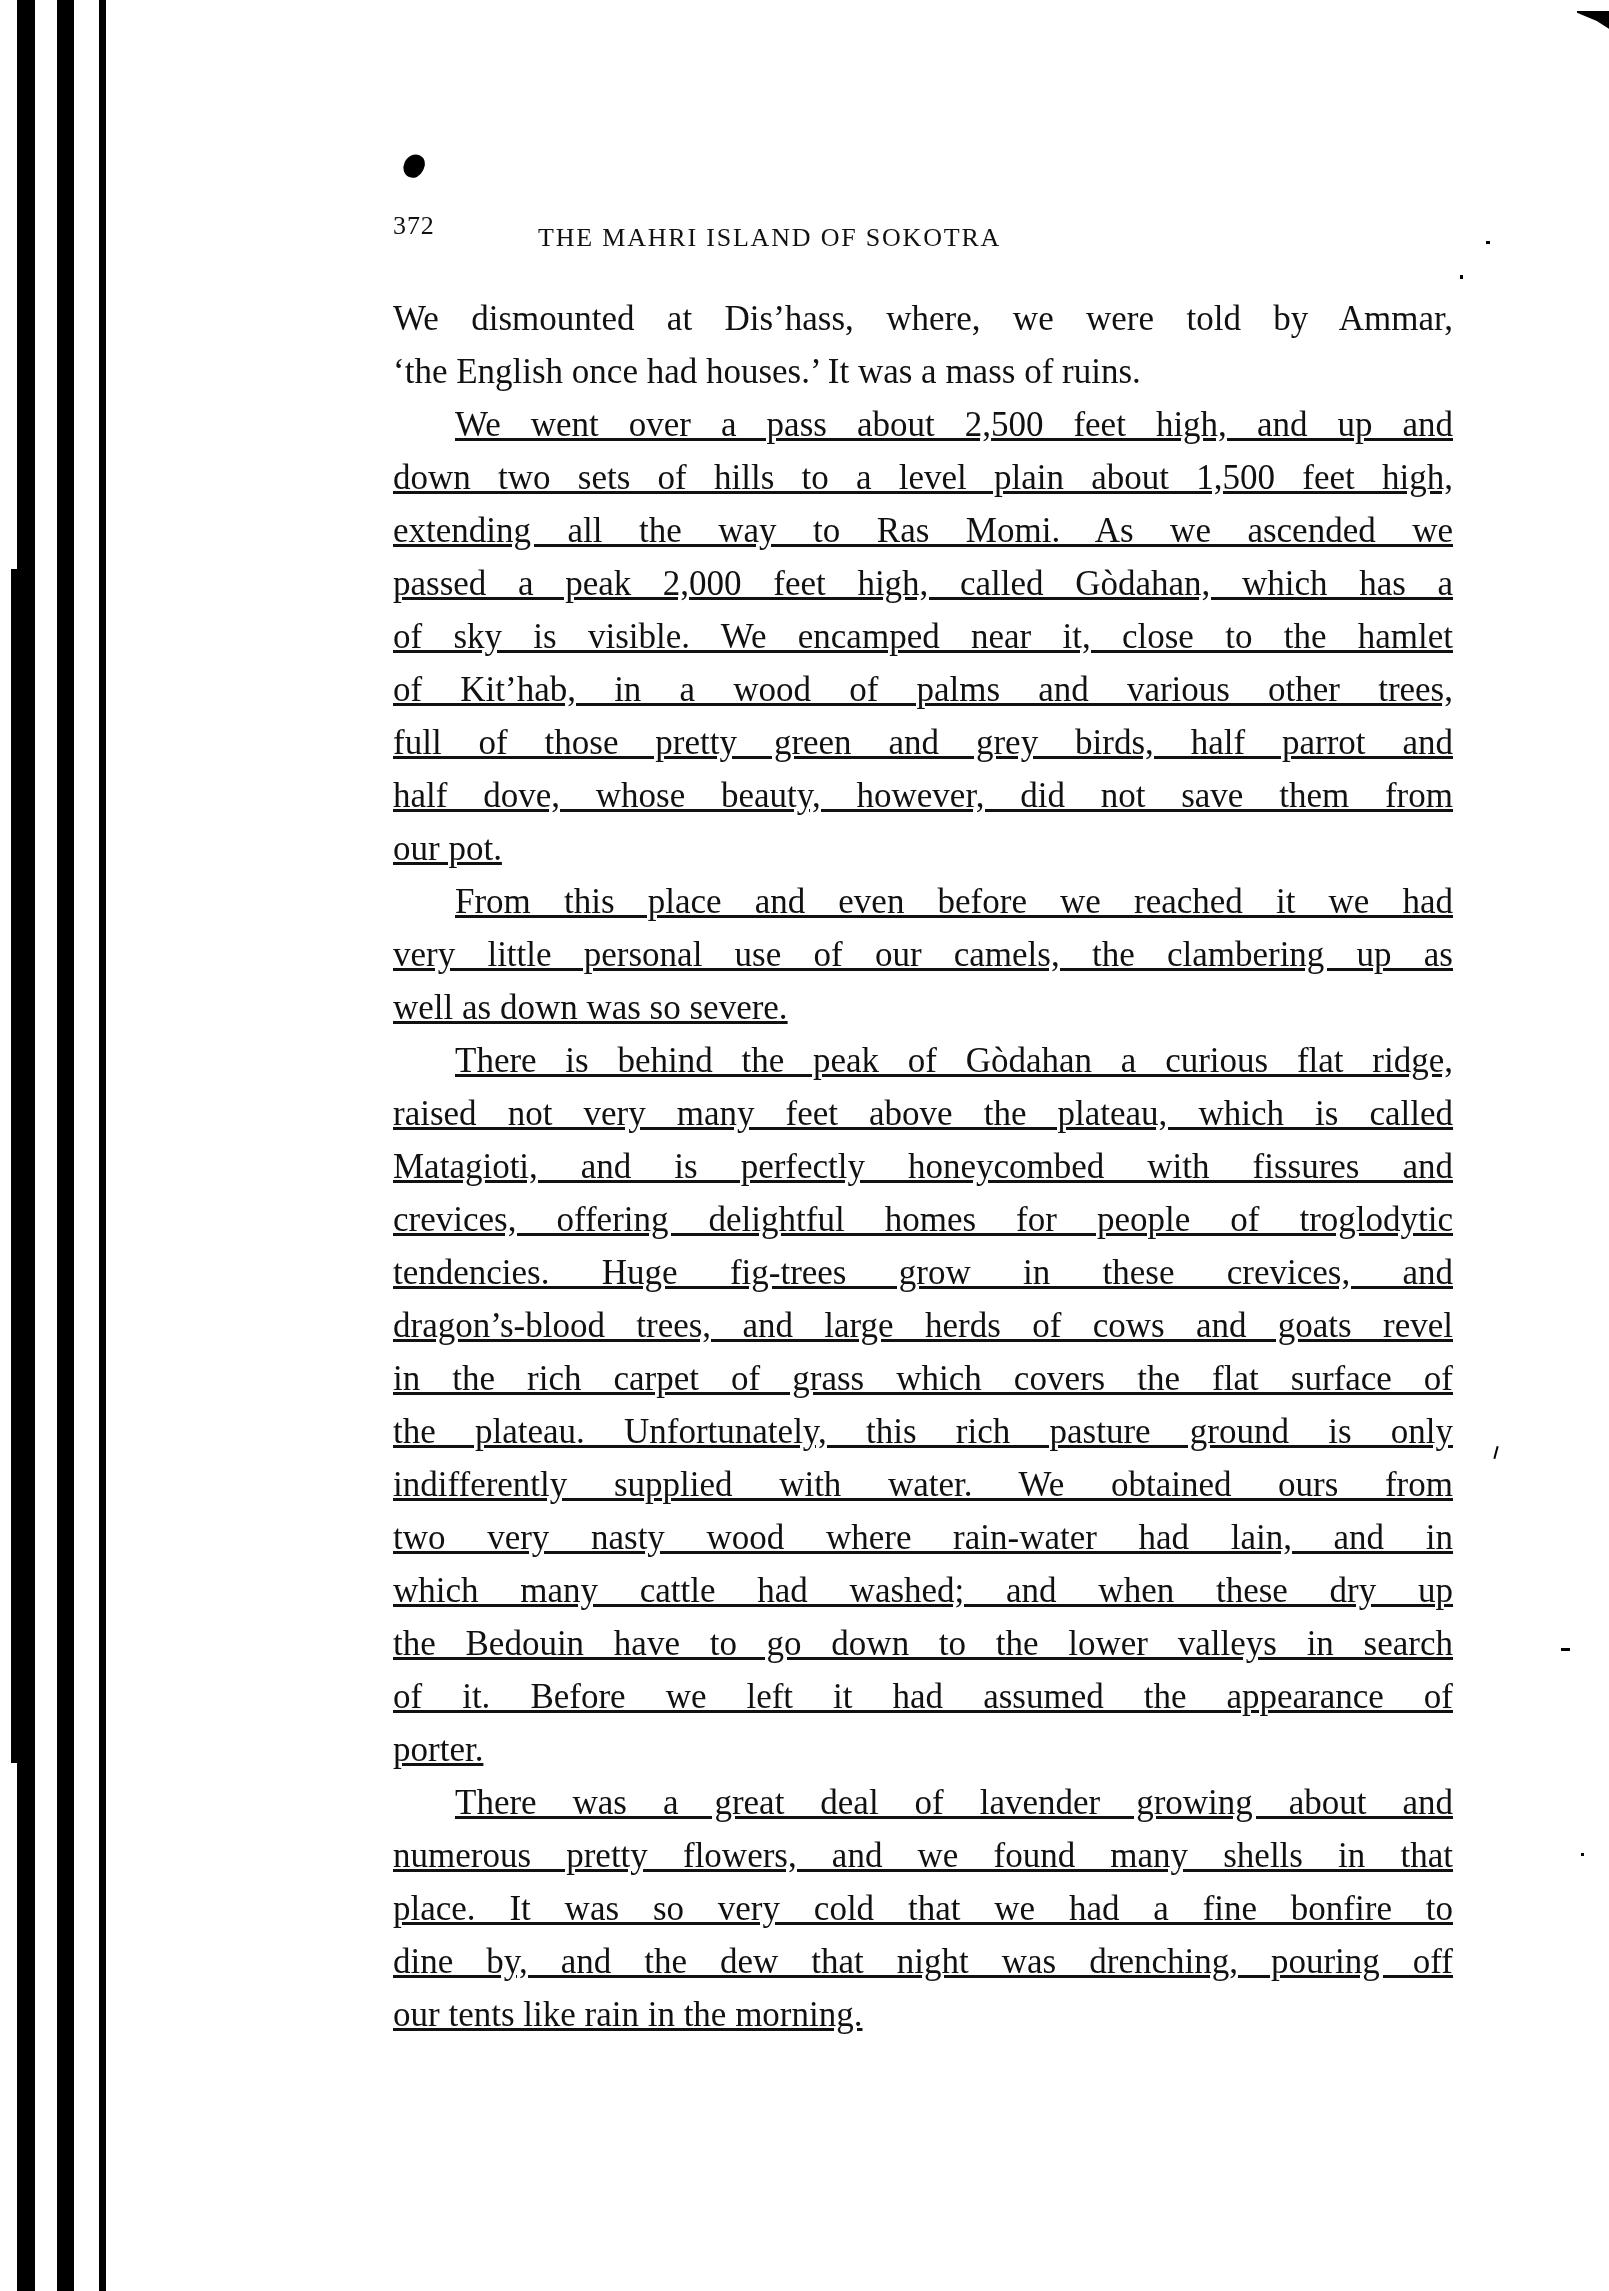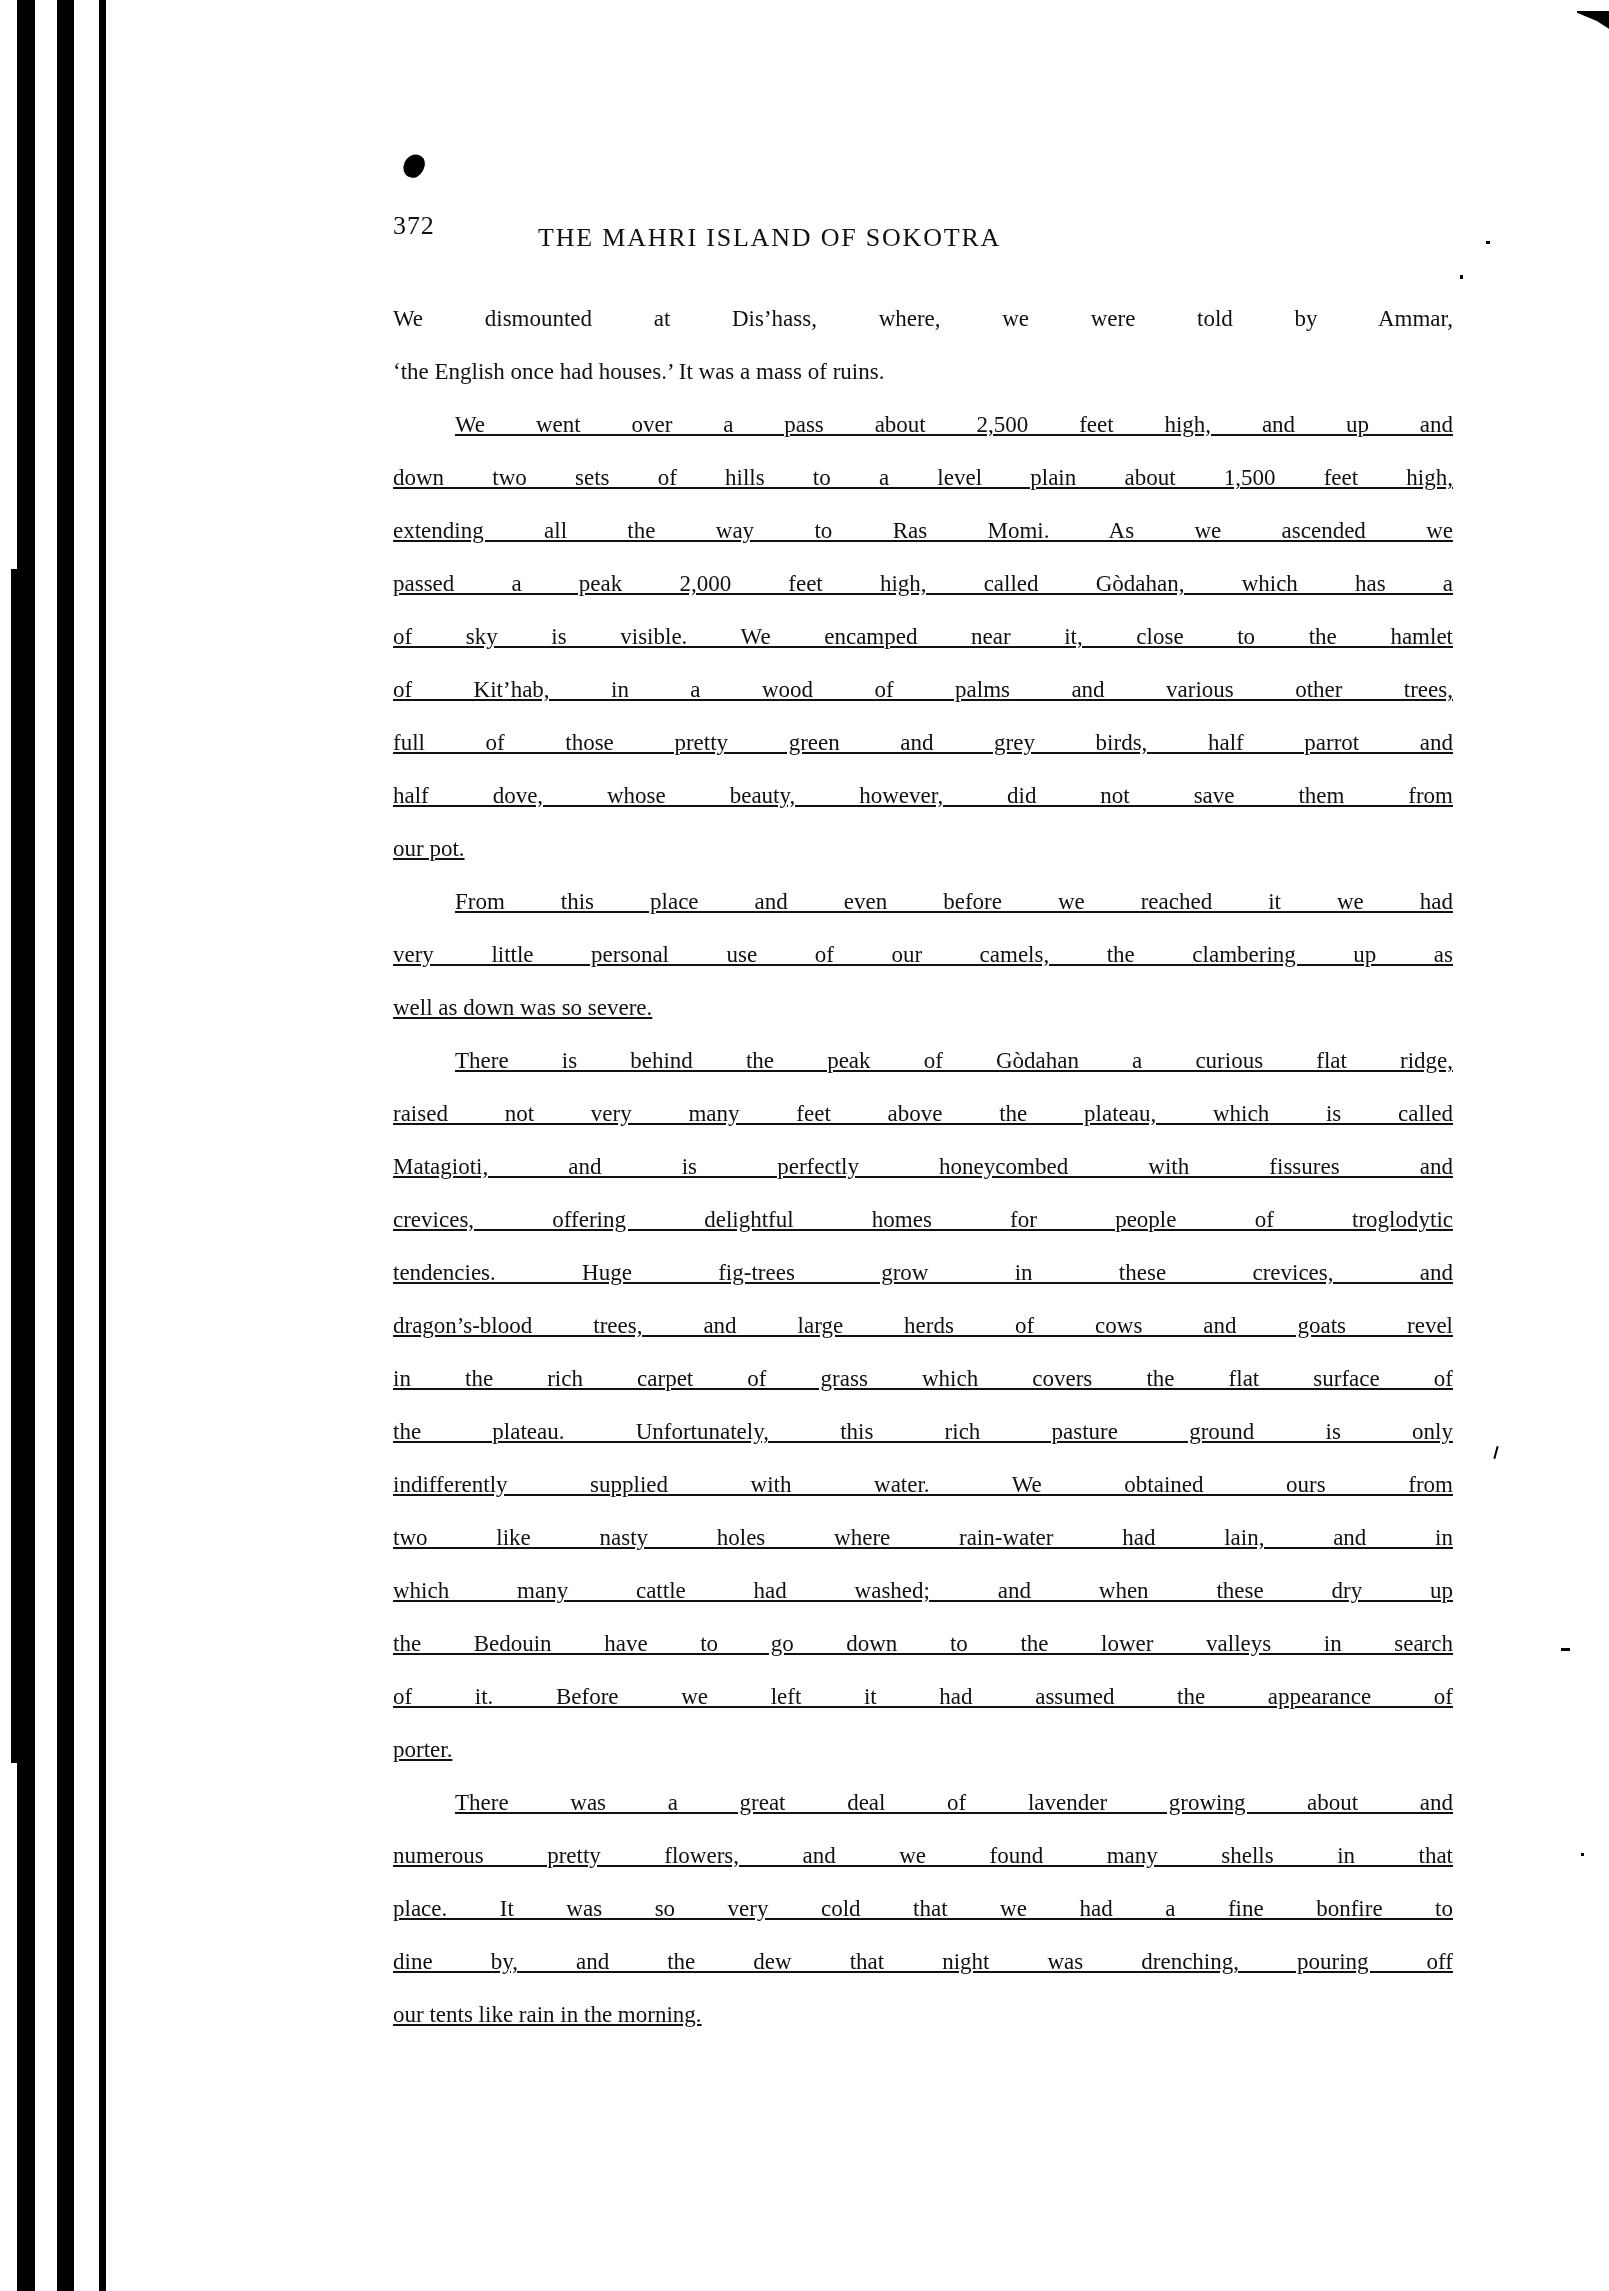--- a/index.html
+++ b/index.html
@@ -24,21 +24,21 @@
   .specks span { position: absolute; background: #000; }
   .header {
     position: absolute; left: 393px; top: 211px; width: 1065px; height: 46px;
     font-family: "Liberation Serif", serif; font-size: 26px; letter-spacing: 0.9px;
   }
   .page-number { position: absolute; left: 0; top: 0; }
   .running-title { position: absolute; left: 145px; top: 12px; letter-spacing: 1.8px; }
   .text-block {
     position: absolute; left: 393px; top: 292px; width: 1060px;
     font-family: "Liberation Serif", serif;
-    font-size: 23px; line-height: 53px; text-align: justify;
+    font-size: 35px; line-height: 53px; text-align: justify;
   }
   .text-block p { margin: 0; text-indent: 0; }
   .text-block p.indent { text-indent: 62px; text-decoration: underline; }
   .line { display: block; text-align: justify; text-align-last: justify; white-space: nowrap; }
   .line.last { text-align-last: left; }
 </style>
 </head>
 <body>
 
 <div class="binding b1"></div>
@@ -84,21 +84,21 @@
   <p class="indent">
     <span class="line" style="padding-left:62px">There is behind the peak of Gòdahan a curious flat ridge,</span>
     <span class="line">raised not very many feet above the plateau, which is called</span>
     <span class="line">Matagioti, and is perfectly honeycombed with fissures and</span>
     <span class="line">crevices, offering delightful homes for people of troglodytic</span>
     <span class="line">tendencies. Huge fig-trees grow in these crevices, and</span>
     <span class="line">dragon’s-blood trees, and large herds of cows and goats revel</span>
     <span class="line">in the rich carpet of grass which covers the flat surface of</span>
     <span class="line">the plateau. Unfortunately, this rich pasture ground is only</span>
     <span class="line">indifferently supplied with water. We obtained ours from</span>
-    <span class="line">two like nasty holes where rain-water had lain, and in</span>
+    <span class="line">two very nasty wood where rain-water had lain, and in</span>
     <span class="line">which many cattle had washed; and when these dry up</span>
     <span class="line">the Bedouin have to go down to the lower valleys in search</span>
     <span class="line">of it. Before we left it had assumed the appearance of</span>
     <span class="line last">porter.</span>
   </p>
   <p class="indent">
     <span class="line" style="padding-left:62px">There was a great deal of lavender growing about and</span>
     <span class="line">numerous pretty flowers, and we found many shells in that</span>
     <span class="line">place. It was so very cold that we had a fine bonfire to</span>
     <span class="line">dine by, and the dew that night was drenching, pouring off</span>

